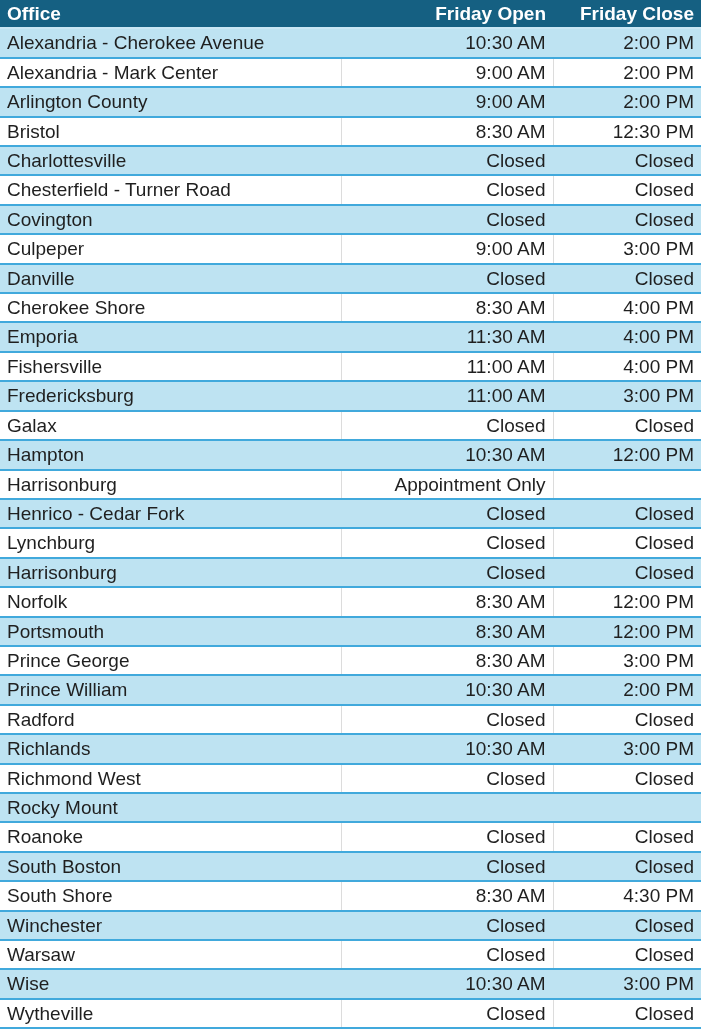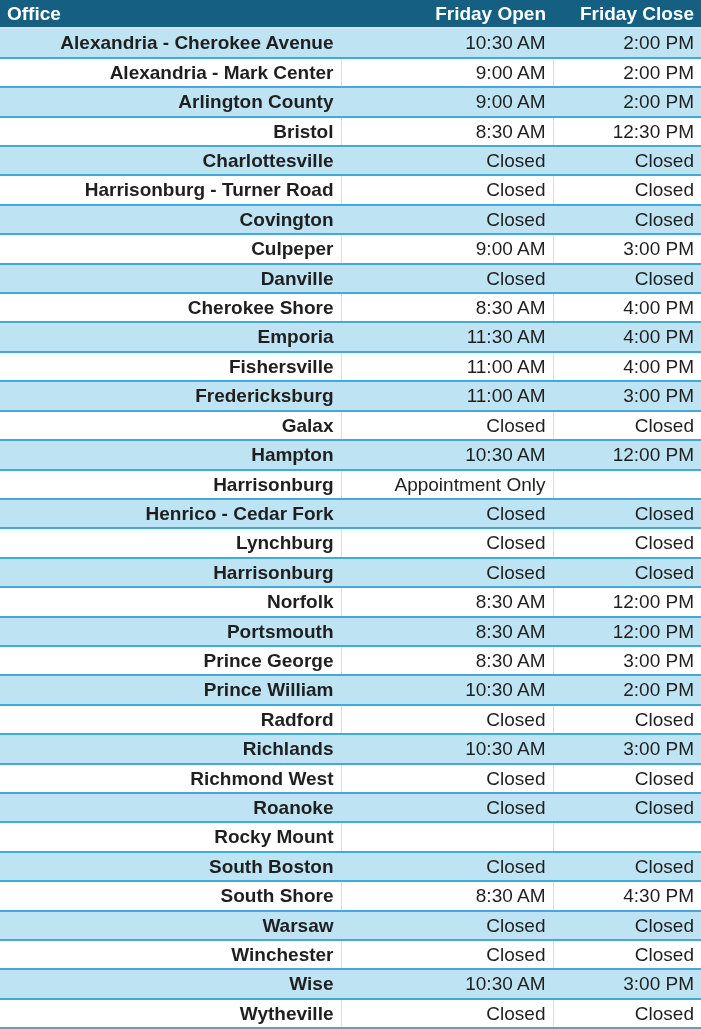--- a/index.html
+++ b/index.html
@@ -37,21 +37,21 @@
     color: var(--body_text, #1f1f1f);
     font-size: 19px;
     height: 27.4px;
     line-height: 27.4px;
     padding: 0 7px;
     border-bottom: 2px solid var(--row_border, #41a9dc);
     white-space: nowrap;
     overflow: hidden;
     background: #ffffff;
   }
-  tbody td.office { text-align: right; font-weight: bold; }
+  tbody td.office { text-align: left; }
   tbody td.time   { text-align: right; }
 
   
   tbody td:not(:last-child) {
     border-right: 1px solid var(--column_divider, #dcdcdc);
   }
   
   tbody tr:nth-child(odd) td {
     background: var(--band_fill, #bee3f2);
     border-right-color: var(--band_fill, #bee3f2);
@@ -93,21 +93,21 @@
     <td class="office">Bristol</td>
     <td class="time">8:30 AM</td>
     <td class="time">12:30 PM</td>
   </tr>
       <tr>
     <td class="office">Charlottesville</td>
     <td class="time">Closed</td>
     <td class="time">Closed</td>
   </tr>
       <tr>
-    <td class="office">Harrisonburg - Turner Road</td>
+    <td class="office">Chesterfield - Turner Road</td>
     <td class="time">Closed</td>
     <td class="time">Closed</td>
   </tr>
       <tr>
     <td class="office">Covington</td>
     <td class="time">Closed</td>
     <td class="time">Closed</td>
   </tr>
       <tr>
     <td class="office">Culpeper</td>
@@ -198,46 +198,46 @@
     <td class="office">Richlands</td>
     <td class="time">10:30 AM</td>
     <td class="time">3:00 PM</td>
   </tr>
       <tr>
     <td class="office">Richmond West</td>
     <td class="time">Closed</td>
     <td class="time">Closed</td>
   </tr>
       <tr>
-    <td class="office">Roanoke</td>
-    <td class="time">Closed</td>
-    <td class="time">Closed</td>
-  </tr>
-      <tr>
     <td class="office">Rocky Mount</td>
     <td class="time"></td>
     <td class="time"></td>
   </tr>
       <tr>
+    <td class="office">Roanoke</td>
+    <td class="time">Closed</td>
+    <td class="time">Closed</td>
+  </tr>
+      <tr>
     <td class="office">South Boston</td>
     <td class="time">Closed</td>
     <td class="time">Closed</td>
   </tr>
       <tr>
     <td class="office">South Shore</td>
     <td class="time">8:30 AM</td>
     <td class="time">4:30 PM</td>
   </tr>
       <tr>
+    <td class="office">Winchester</td>
+    <td class="time">Closed</td>
+    <td class="time">Closed</td>
+  </tr>
+      <tr>
     <td class="office">Warsaw</td>
-    <td class="time">Closed</td>
-    <td class="time">Closed</td>
-  </tr>
-      <tr>
-    <td class="office">Winchester</td>
     <td class="time">Closed</td>
     <td class="time">Closed</td>
   </tr>
       <tr>
     <td class="office">Wise</td>
     <td class="time">10:30 AM</td>
     <td class="time">3:00 PM</td>
   </tr>
       <tr>
     <td class="office">Wytheville</td>

